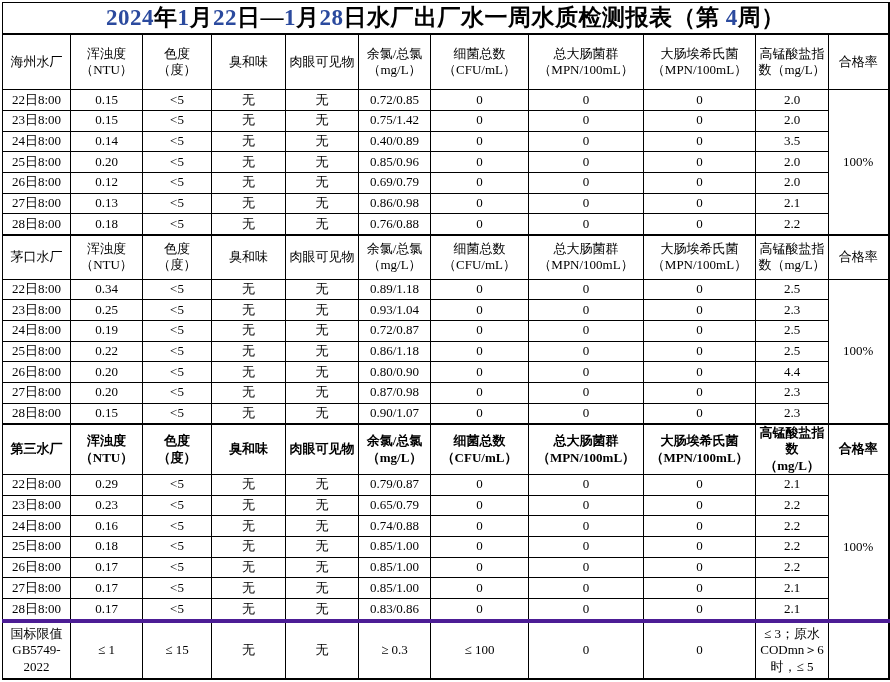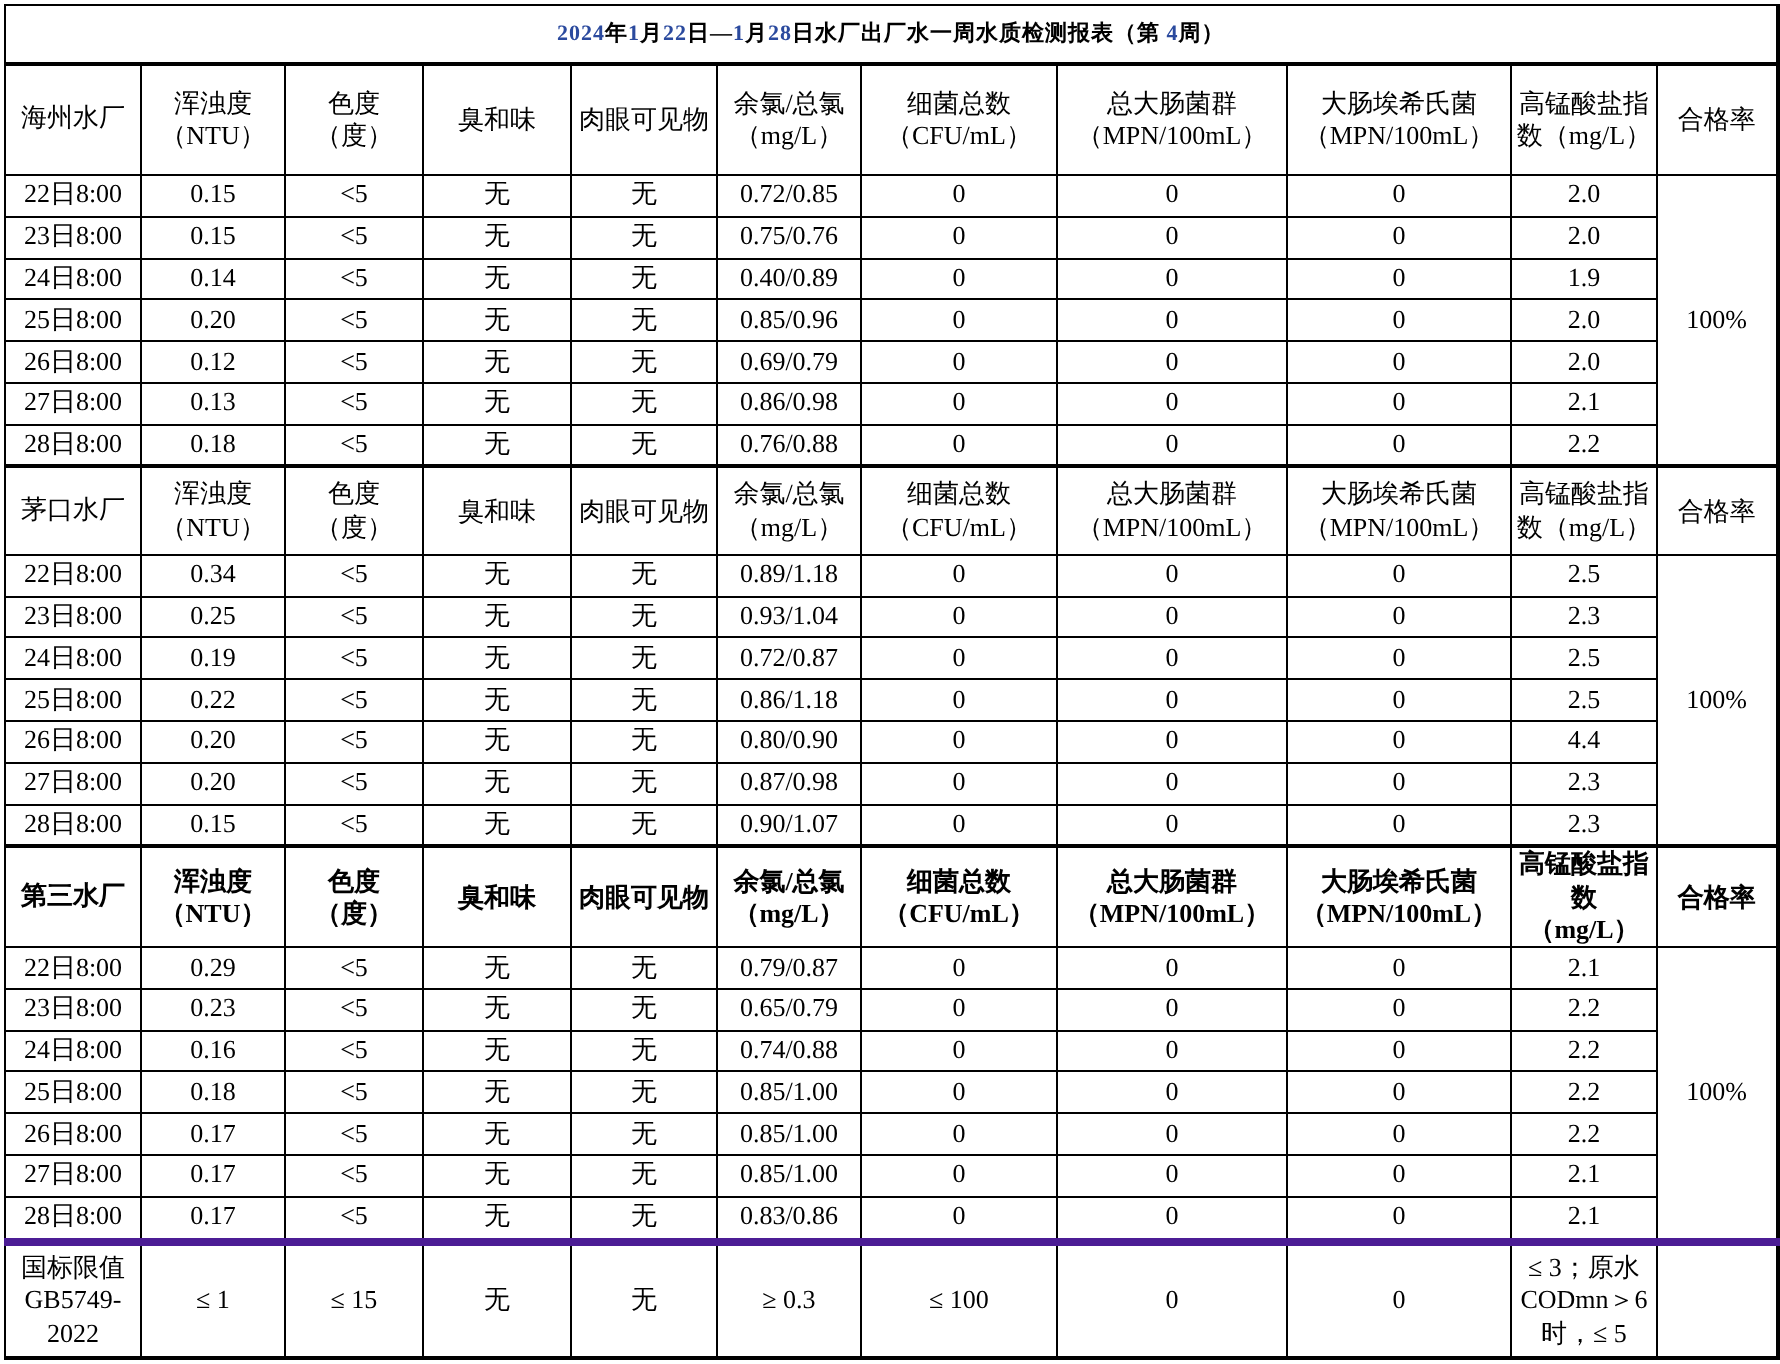--- a/index.html
+++ b/index.html
@@ -30,21 +30,21 @@
     font-size: 13px;
     color: #000;
     padding: 0 2px;
     overflow: hidden;
     line-height: 1.3;
   }
   tr.title-row { height: 29px; }
   tr.title-row td {
     border-bottom: 2px solid #000;
     font-weight: bold;
-    font-size: 11px;
+    font-size: 23px;
     letter-spacing: 0.5px;
   }
   .accent { color: #2b4a9e; }
   tr.section-header.hdr-0 { height: 56px; }
   tr.section-header.hdr-1 { height: 44px; }
   tr.section-header.hdr-2 { height: 47px; font-weight: bold; }
   tr.section-header.hdr-1 td,
   tr.section-header.hdr-2 td { border-top: 2px solid #000; }
   tr.limits-row { height: 58px; }
   tr.limits-row td { border-top: 4px solid #4c1d95; }
@@ -104,37 +104,37 @@
         <td>0</td>
         <td>2.0</td>
         <td rowspan="7">100%</td>
       </tr>
       <tr>
         <td>23日8:00</td>
         <td>0.15</td>
         <td>&lt;5</td>
         <td>无</td>
         <td>无</td>
-        <td>0.75/0.76</td>
+        <td>0.75/1.42</td>
         <td>0</td>
         <td>0</td>
         <td>0</td>
         <td>2.0</td>
       </tr>
       <tr>
         <td>24日8:00</td>
         <td>0.14</td>
         <td>&lt;5</td>
         <td>无</td>
         <td>无</td>
         <td>0.40/0.89</td>
         <td>0</td>
         <td>0</td>
         <td>0</td>
-        <td>1.9</td>
+        <td>3.5</td>
       </tr>
       <tr>
         <td>25日8:00</td>
         <td>0.20</td>
         <td>&lt;5</td>
         <td>无</td>
         <td>无</td>
         <td>0.85/0.96</td>
         <td>0</td>
         <td>0</td>

